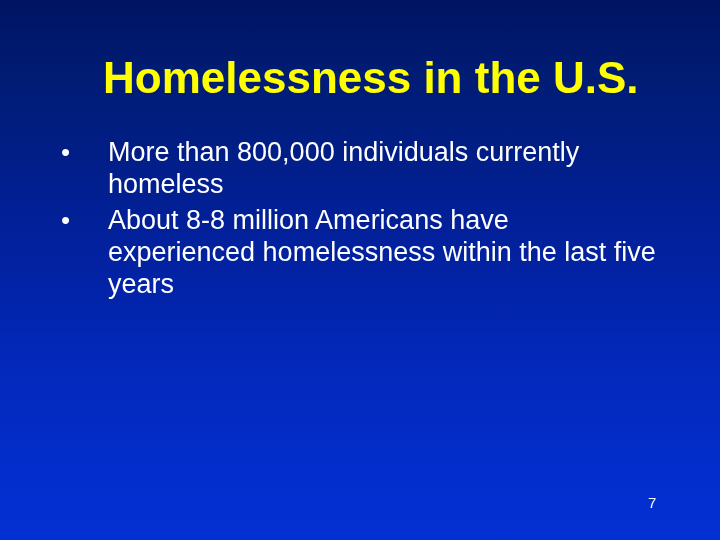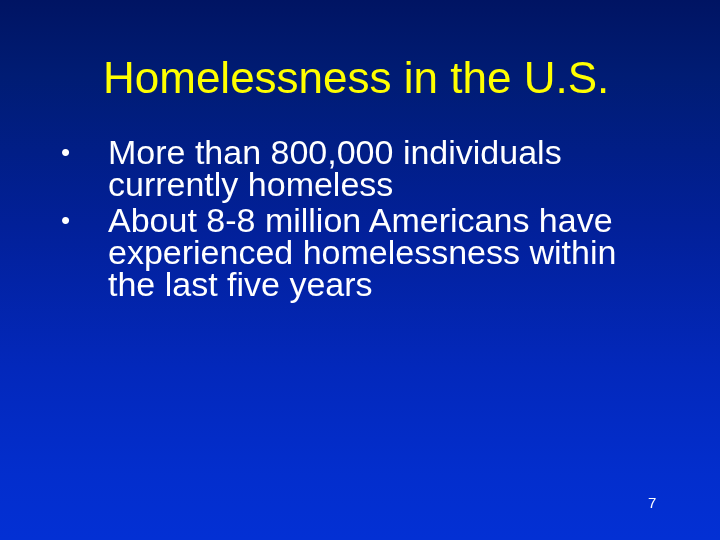--- a/index.html
+++ b/index.html
@@ -25,21 +25,21 @@
   }
 
   
   #slide-title {
     position: absolute;
     left: 103px;
     top: 52px;
     width: 540px;
     font-size: 44px;
     line-height: 52px;
-    font-weight: 400;
+    font-weight: 700;
     color: #ffff00;
     white-space: nowrap;
     letter-spacing: 0px;
   }
 
   
   #body-list {
     position: absolute;
     left: 54px;
     top: 136px;
@@ -57,21 +57,21 @@
     font-size: 26px;
     line-height: 32px;
     text-align: left;
     padding-left: 7px;
     box-sizing: border-box;
     user-select: none;
   }
   .bullet-text {
     flex: 1 1 auto;
     color: #ffffff;
-    font-size: 34px;
+    font-size: 27px;
     line-height: 32px;
     font-weight: 400;
     max-width: 552px;
   }
 
   
   #slide-number {
     position: absolute;
     left: 648px;
     top: 494px;

